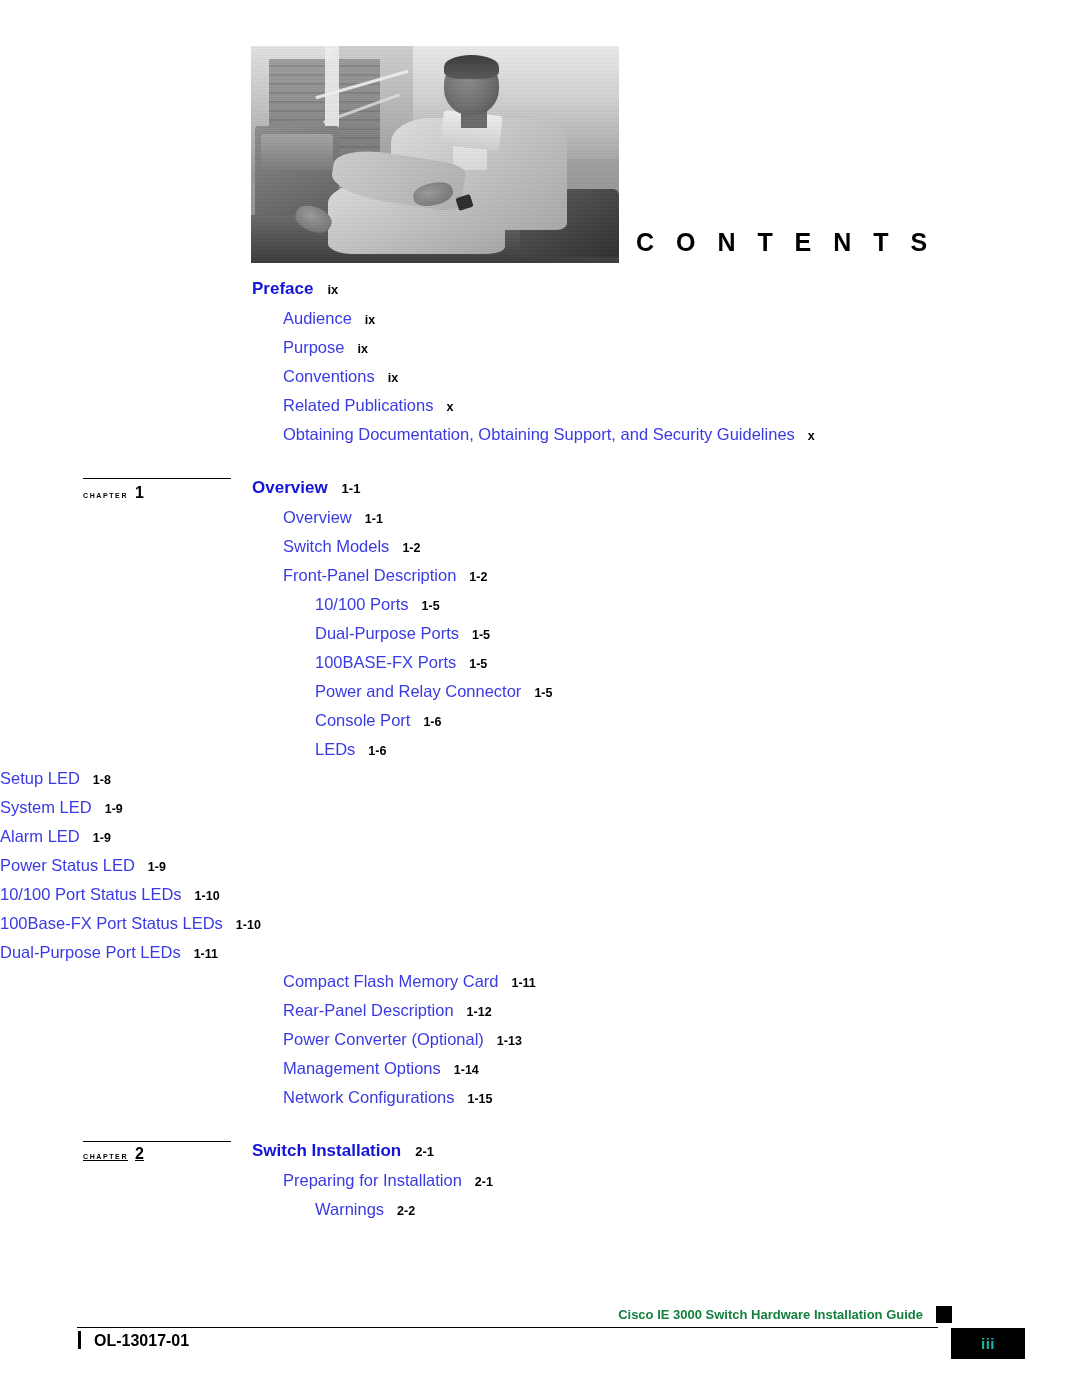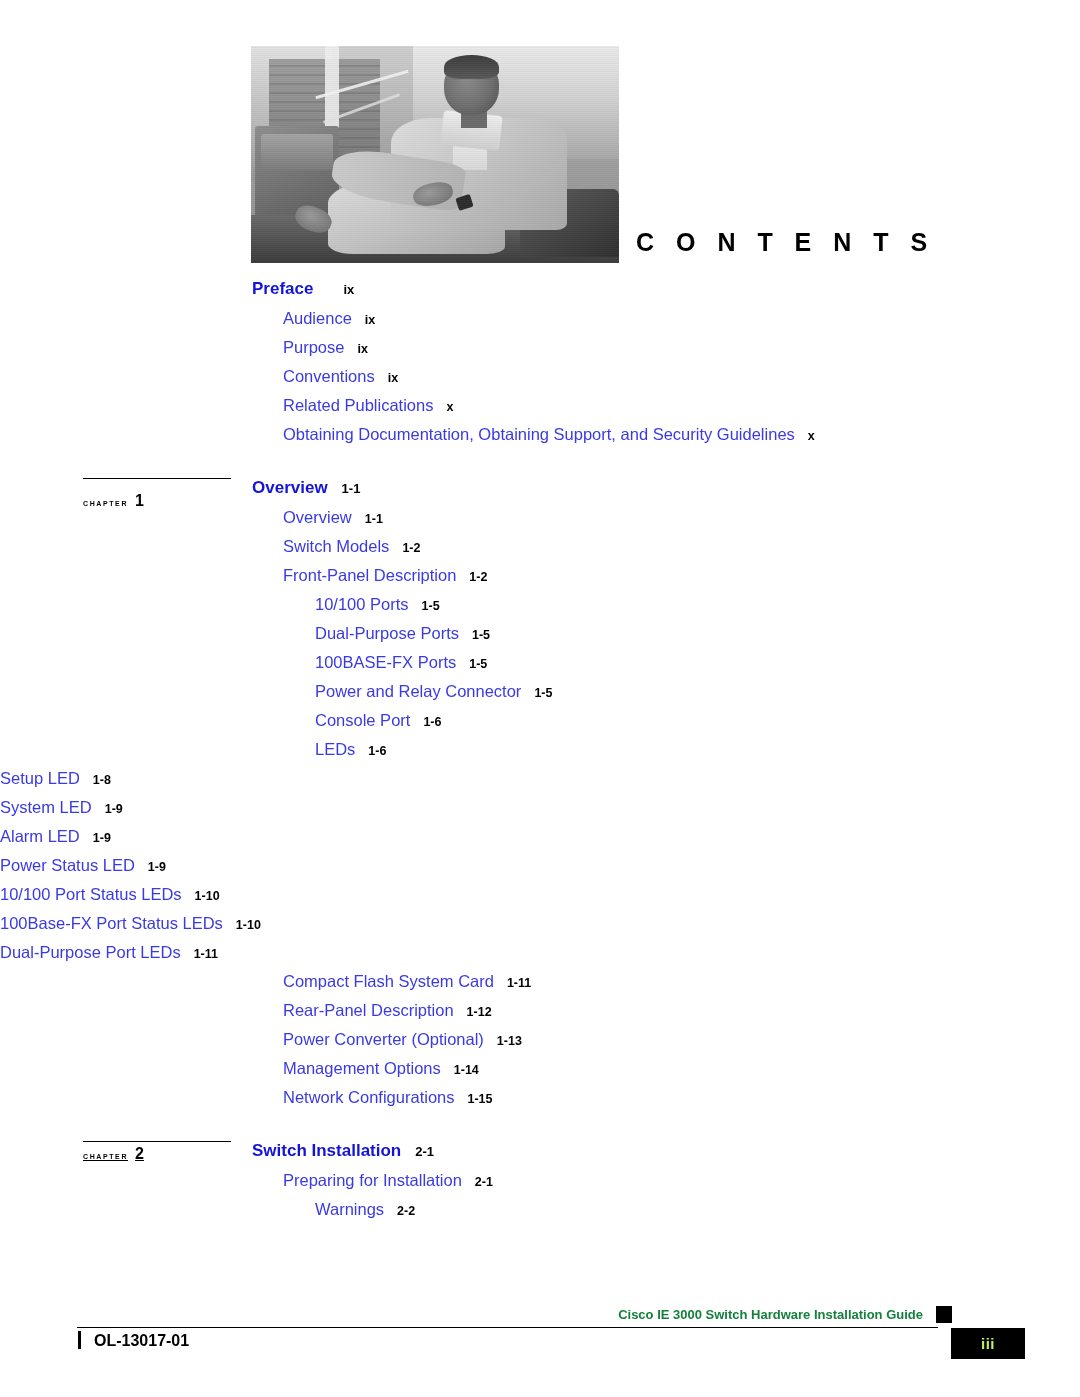--- a/index.html
+++ b/index.html
@@ -304,21 +304,21 @@
   .chapter-num {
     font-size: 16px;
     font-weight: bold;
     margin-left: 7px;
   }
   .chapter-heading-row {
     padding-left: 252px;
   }
 
   
-  .preface-row { padding-left: 252px; gap: 16px; }
+  .preface-row { padding-left: 252px; }
 
   
   .footer {
     position: absolute;
     left: 0;
     top: 1305px;
     width: 1080px;
     height: 80px;
   }
   .footer-guide {
@@ -368,21 +368,21 @@
     left: 951px;
     top: 23px;
     width: 74px;
     height: 31px;
     background: #000000;
     display: flex;
     align-items: center;
     justify-content: center;
   }
   .footer-pagenum {
-    color: #bef264;
+    color: #14b8a6;
     font-size: 15px;
     font-weight: bold;
     letter-spacing: 0.5px;
   }
 </style>
 </head>
 <body>
 
 <div class="page">
 
@@ -446,21 +446,21 @@
             <span class="toc-title">Obtaining Documentation, Obtaining Support, and Security Guidelines</span>
             <span class="toc-page">x</span>
           </div>
         </div>
     </div>
 
     <div id="chapter-blocks">
         <div style="height: 34px;"></div>
         <div class="chapter-block">
           <div class="chapter-rule" style="top: 0px;"></div>
-          <div class="chapter-label" style="top: 14px;"><span class="chapter-word">CHAPTER</span><span class="chapter-num">1</span></div>
+          <div class="chapter-label" style="top: 6px;"><span class="chapter-word">CHAPTER</span><span class="chapter-num">1</span></div>
           <div class="toc-row lvl-chapter chapter-heading-row">
             <span class="toc-title">Overview</span>
             <span class="toc-page">1-1</span>
           </div>
         </div>
         <div style="height: 10px;"></div>
         <div class="toc-row lvl-2">
           <span class="toc-title">Overview</span>
           <span class="toc-page">1-1</span>
         </div>
@@ -534,21 +534,21 @@
           <span class="toc-title">100Base-FX Port Status LEDs</span>
           <span class="toc-page">1-10</span>
         </div>
         <div style="height: 10px;"></div>
         <div class="toc-row lvl-4">
           <span class="toc-title">Dual-Purpose Port LEDs</span>
           <span class="toc-page">1-11</span>
         </div>
         <div style="height: 10px;"></div>
         <div class="toc-row lvl-2">
-          <span class="toc-title">Compact Flash System Card</span>
+          <span class="toc-title">Compact Flash Memory Card</span>
           <span class="toc-page">1-11</span>
         </div>
         <div style="height: 10px;"></div>
         <div class="toc-row lvl-2">
           <span class="toc-title">Rear-Panel Description</span>
           <span class="toc-page">1-12</span>
         </div>
         <div style="height: 10px;"></div>
         <div class="toc-row lvl-2">
           <span class="toc-title">Power Converter (Optional)</span>

